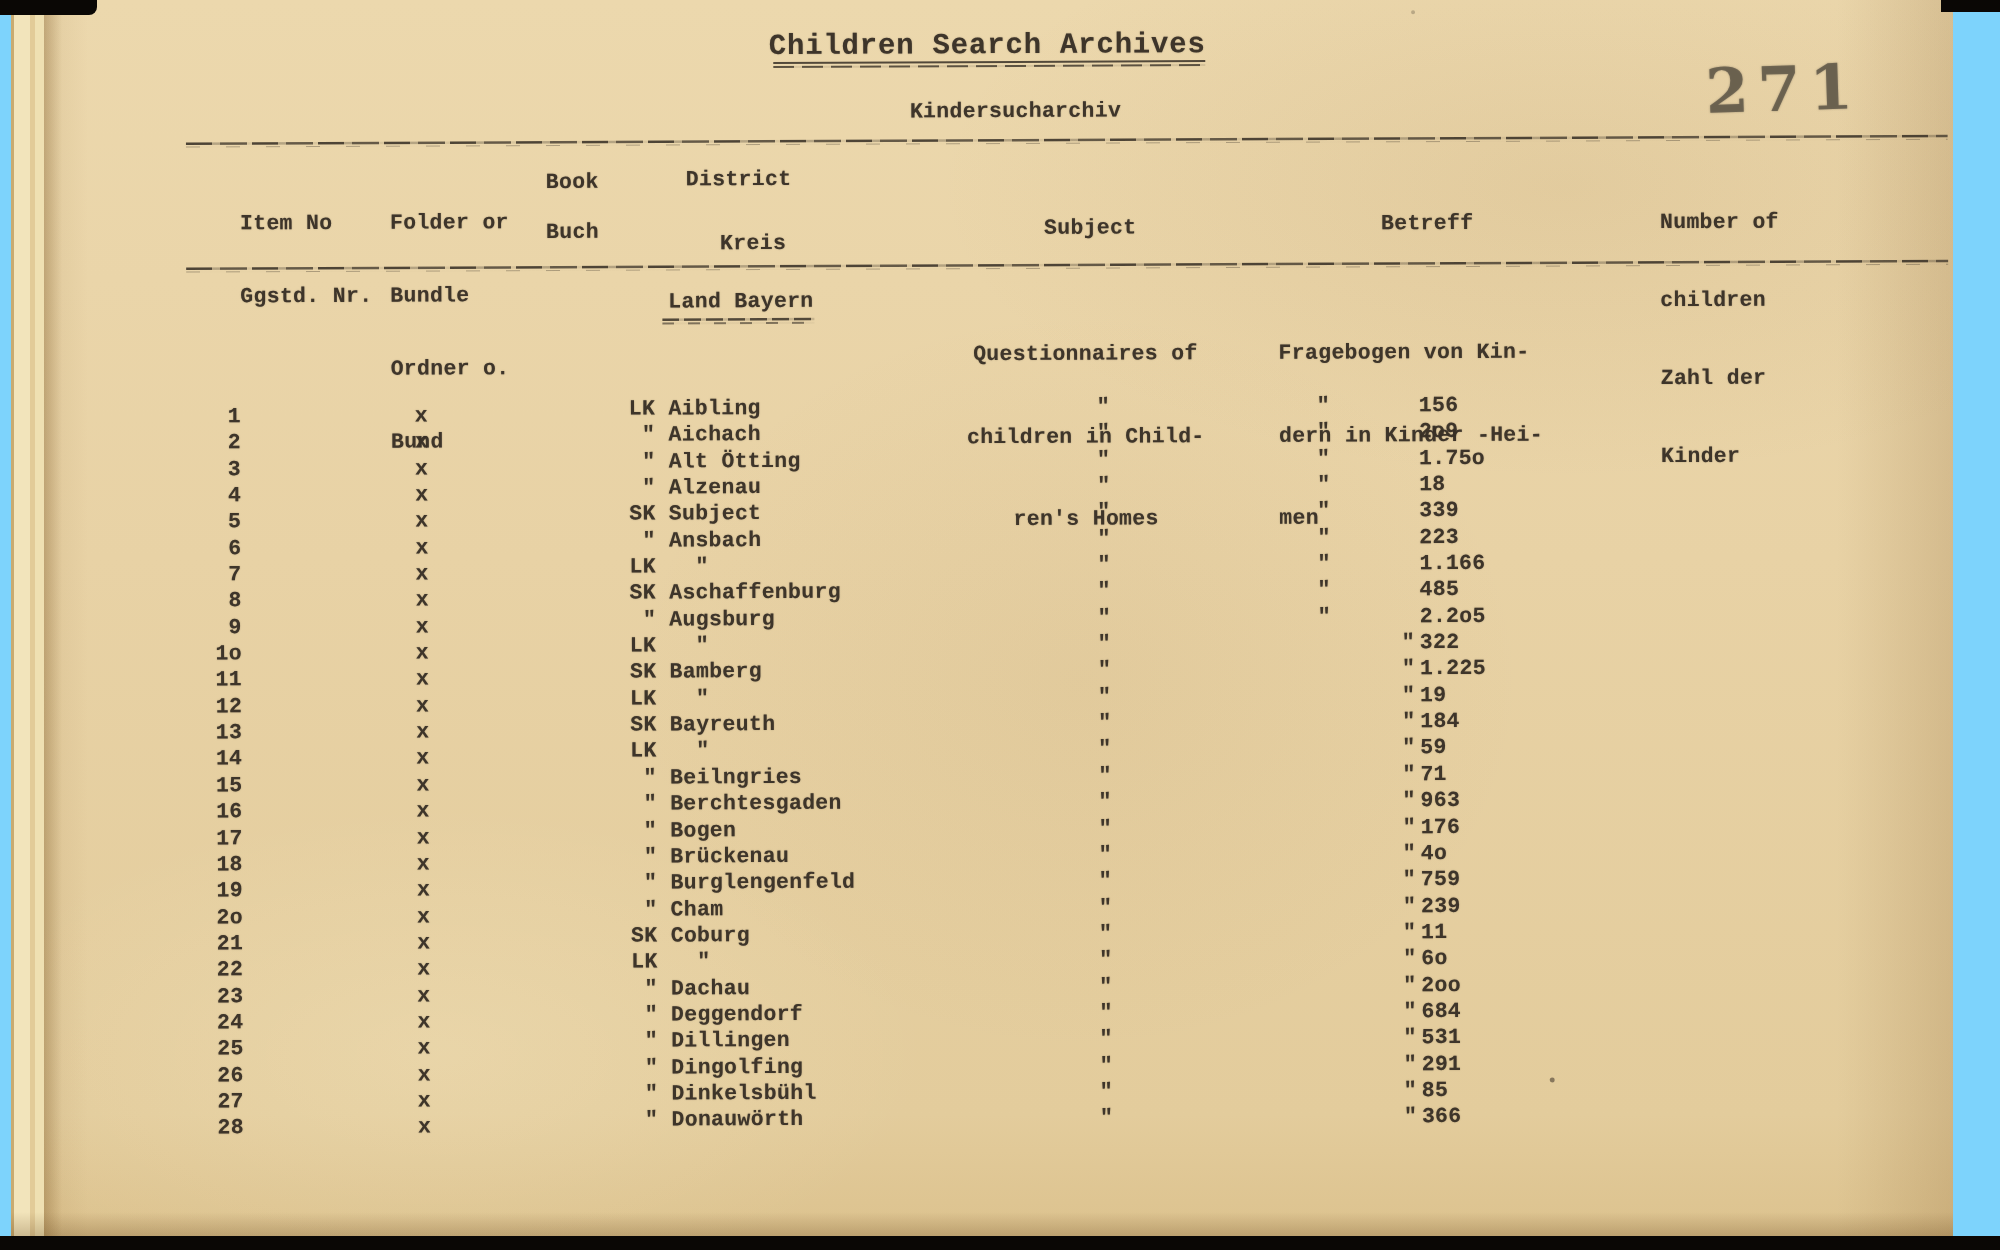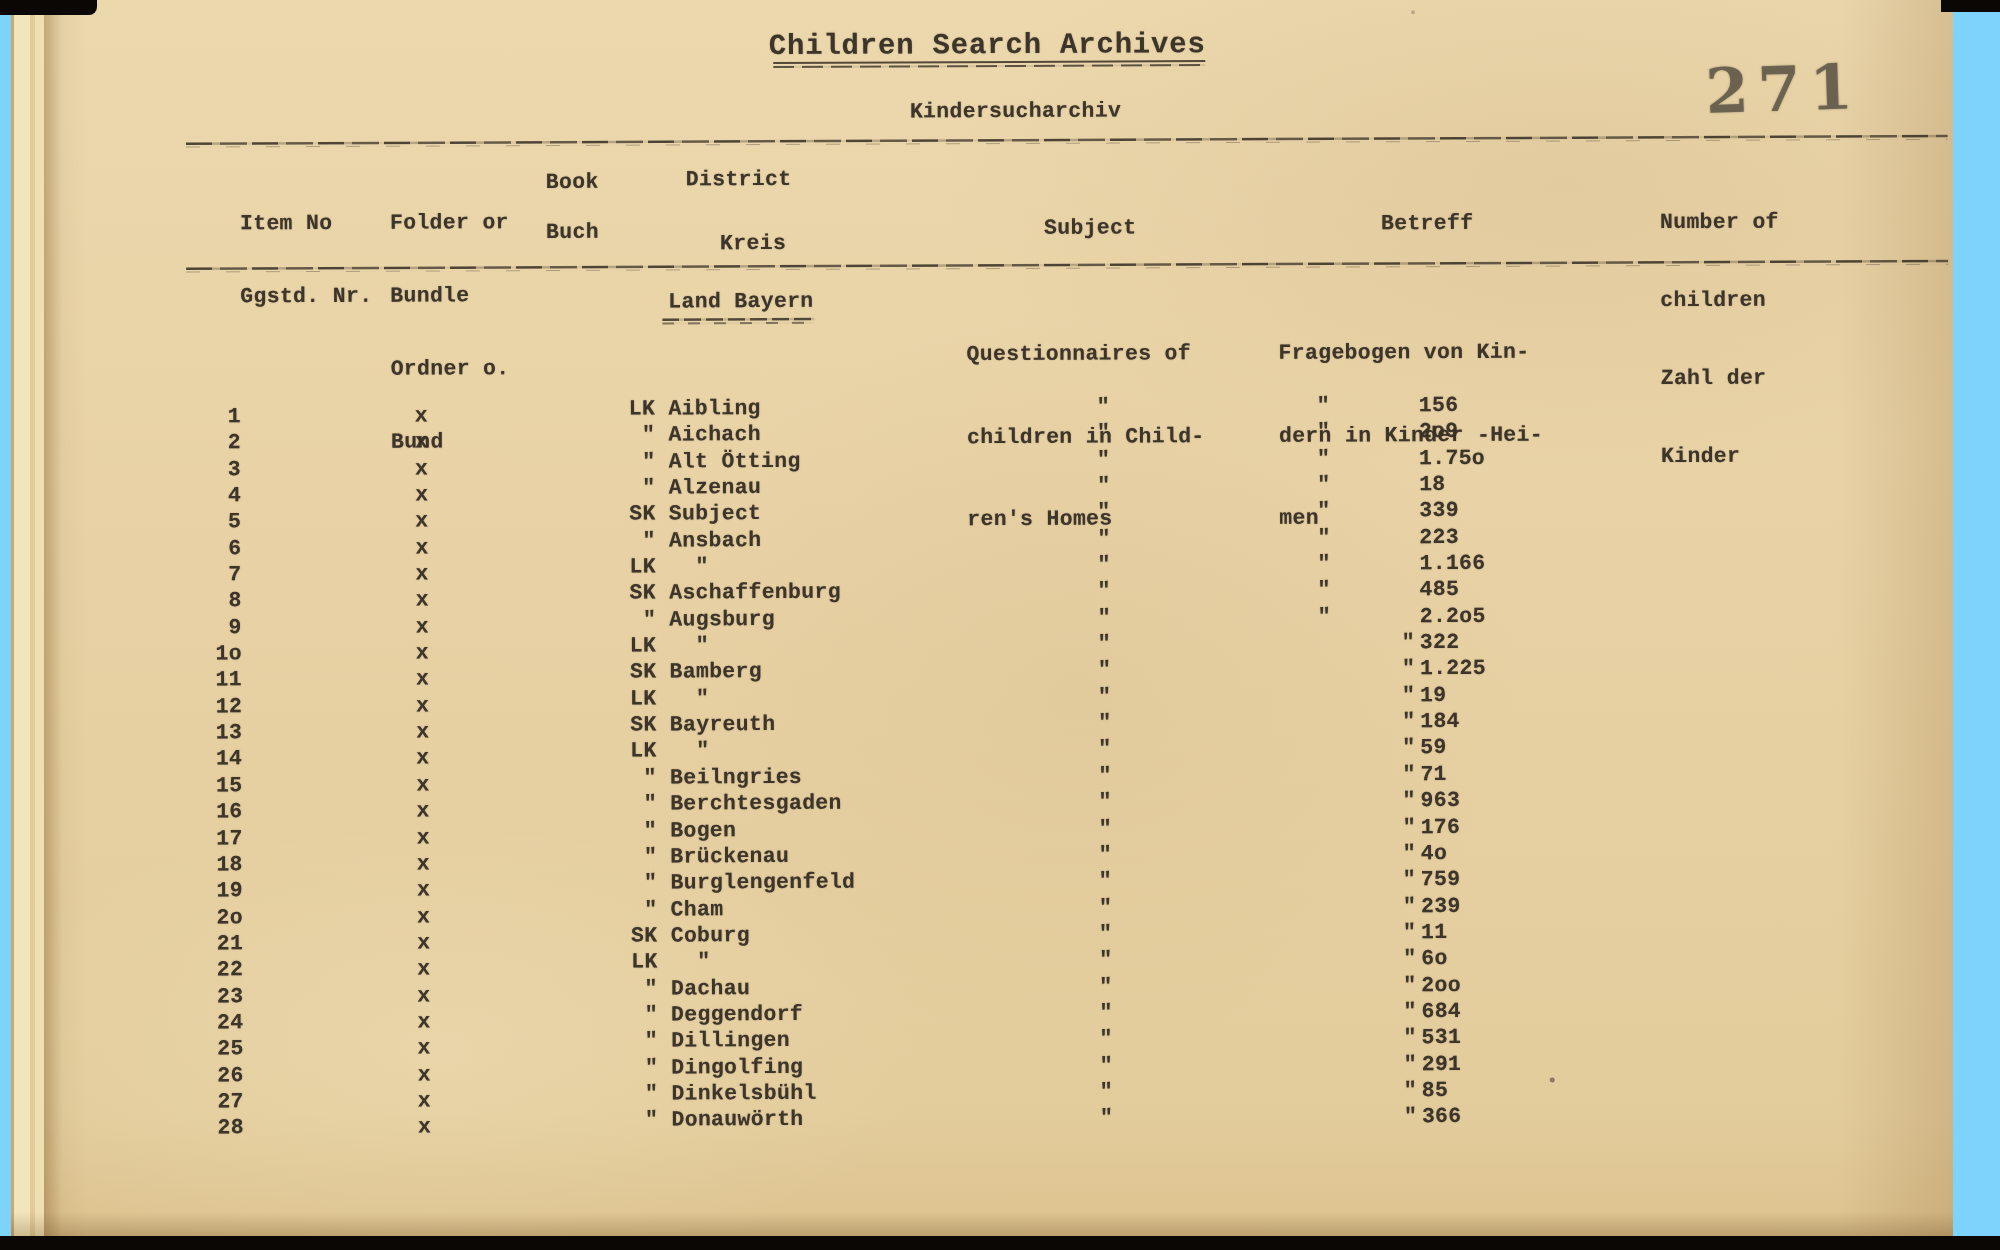--- a/index.html
+++ b/index.html
@@ -78,21 +78,21 @@
   .h-betreff { left:1383px; top:213px; }
   .h-number  { left:1630px; top:160px; line-height:26.5px; }
 
   .land-bayern { left:670px; top:288px; }
   .lb-underline {
     left:664px; top:317px; width:152px; height:6px;
     background:
       repeating-linear-gradient(90deg, rgba(56,48,38,0.85) 0 17px, rgba(56,48,38,0.2) 17px 22px) 0 0/100% 2.5px no-repeat,
       repeating-linear-gradient(90deg, rgba(56,48,38,0.6) 0 12px, rgba(56,48,38,0.05) 12px 26px) 0 3.5px/100% 2px no-repeat;
   }
-  .subject-head { left:968px; top:286px; line-height:27.5px; }
+  .subject-head { left:968px; top:286px; line-height:27.5px;text-align:center; }
   .betreff-head { left:1280px; top:286px; line-height:27.5px; }
 
   
   .rows { position:absolute; left:0; top:394px; width:100%; }
   .row  { position:relative; height:26.35px; line-height:26.35px; }
   .cell { position:absolute; white-space:pre; }
   .c-item     { left:160px; width:82px; text-align:right; top:6px; }
   .c-x        { left:416px; top:6px; }
   .c-district { left:630px; }
   .c-subj     { left:1098px; }

